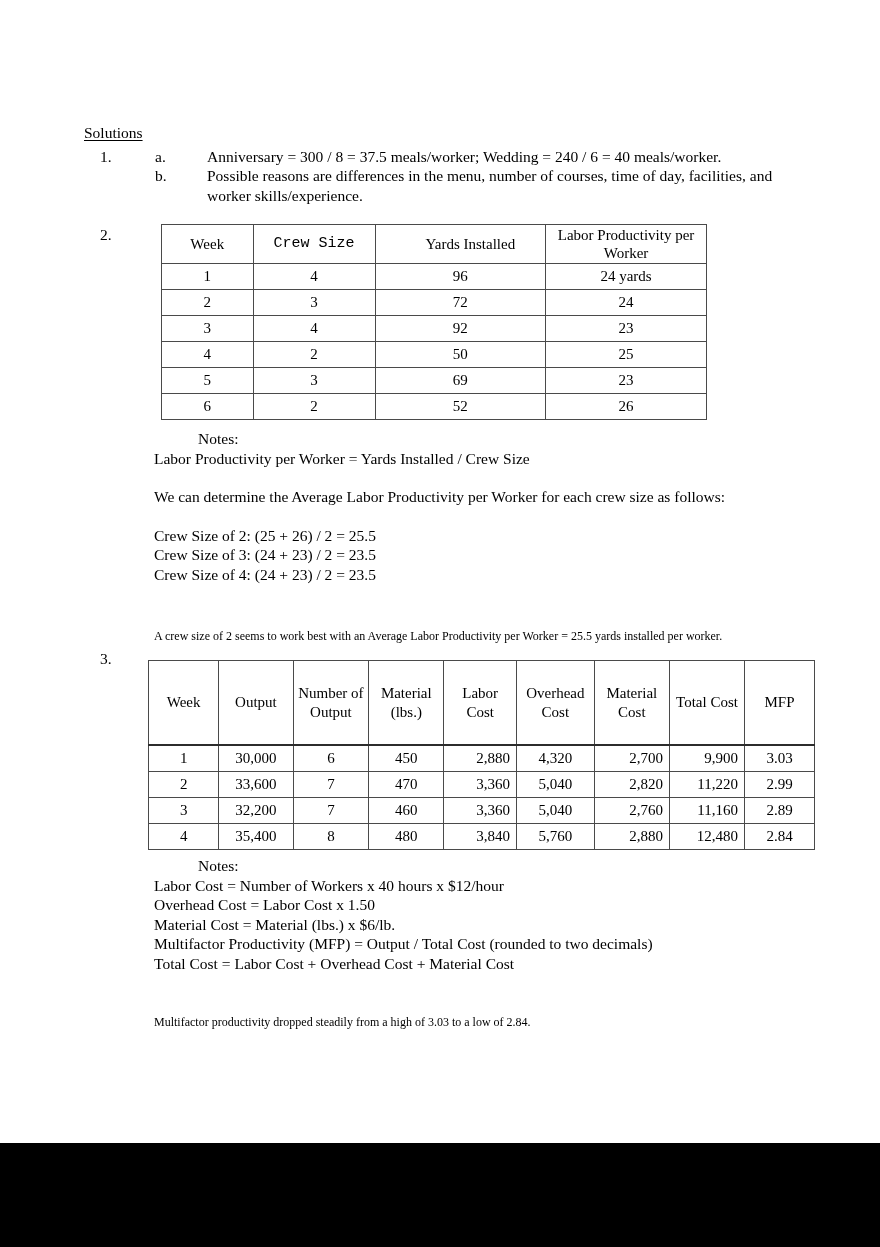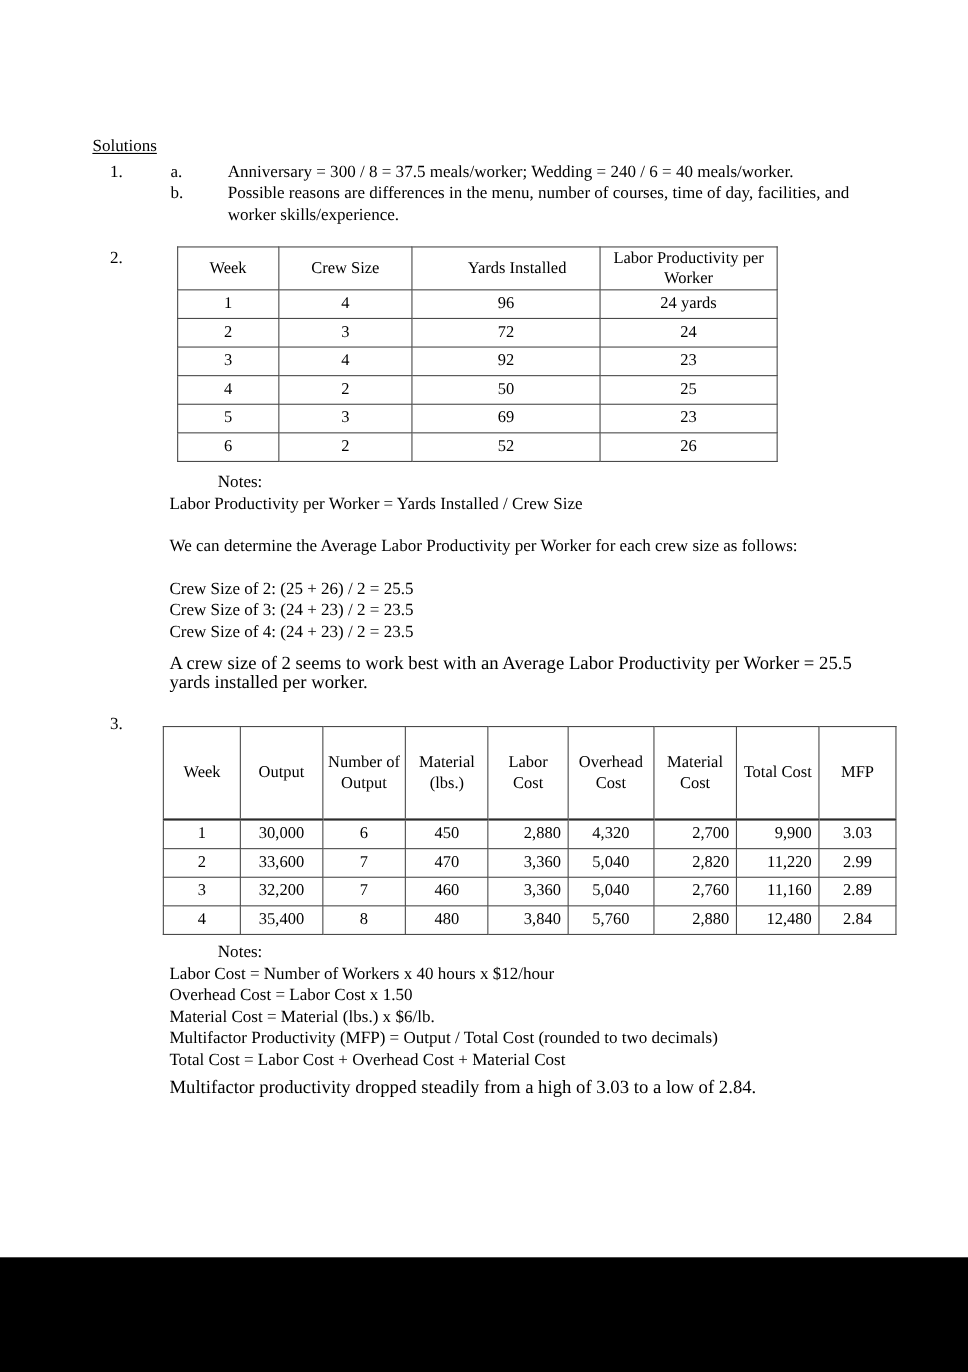--- a/index.html
+++ b/index.html
@@ -82,23 +82,24 @@
     margin-left: 44px;
   }
   .gap { height: 19px; }
 
   .notes-1 { top: 429px; }
   .notes-2 { top: 856px; }
 
   .closing {
     position: absolute;
     left: 154px;
-    font-size: 17px;
-    line-height: 17px;
+    font-size: 12px;
+    line-height: 28px;
     width: 660px;
+    margin-top: 28px;
   }
   .closing-1 { top: 594px; }
   .closing-2 { top: 980px; }
 
   
   table {
     position: absolute;
     border-collapse: collapse;
     font-size: 15px;
     background: #ffffff;
@@ -119,21 +120,21 @@
   }
   #table-crew th {
     height: 38px;
     line-height: 18px;
     padding: 0 4px;
   }
   #table-crew td {
     height: 25px;
   }
   #table-crew .c0 { width: 92px; }
-  #table-crew .c1 { width: 128px; }
+  #table-crew .c1 { width: 128px; font-family: Liberation Mono, monospace; }
   #table-crew .c2 { width: 159px; padding-left: 24px; }
   #table-crew .c3 { width: 167px; }
 
   
   #table-mfp {
     left: 148px;
     top: 660px;
     width: 667px;
   }
   #table-mfp th {

